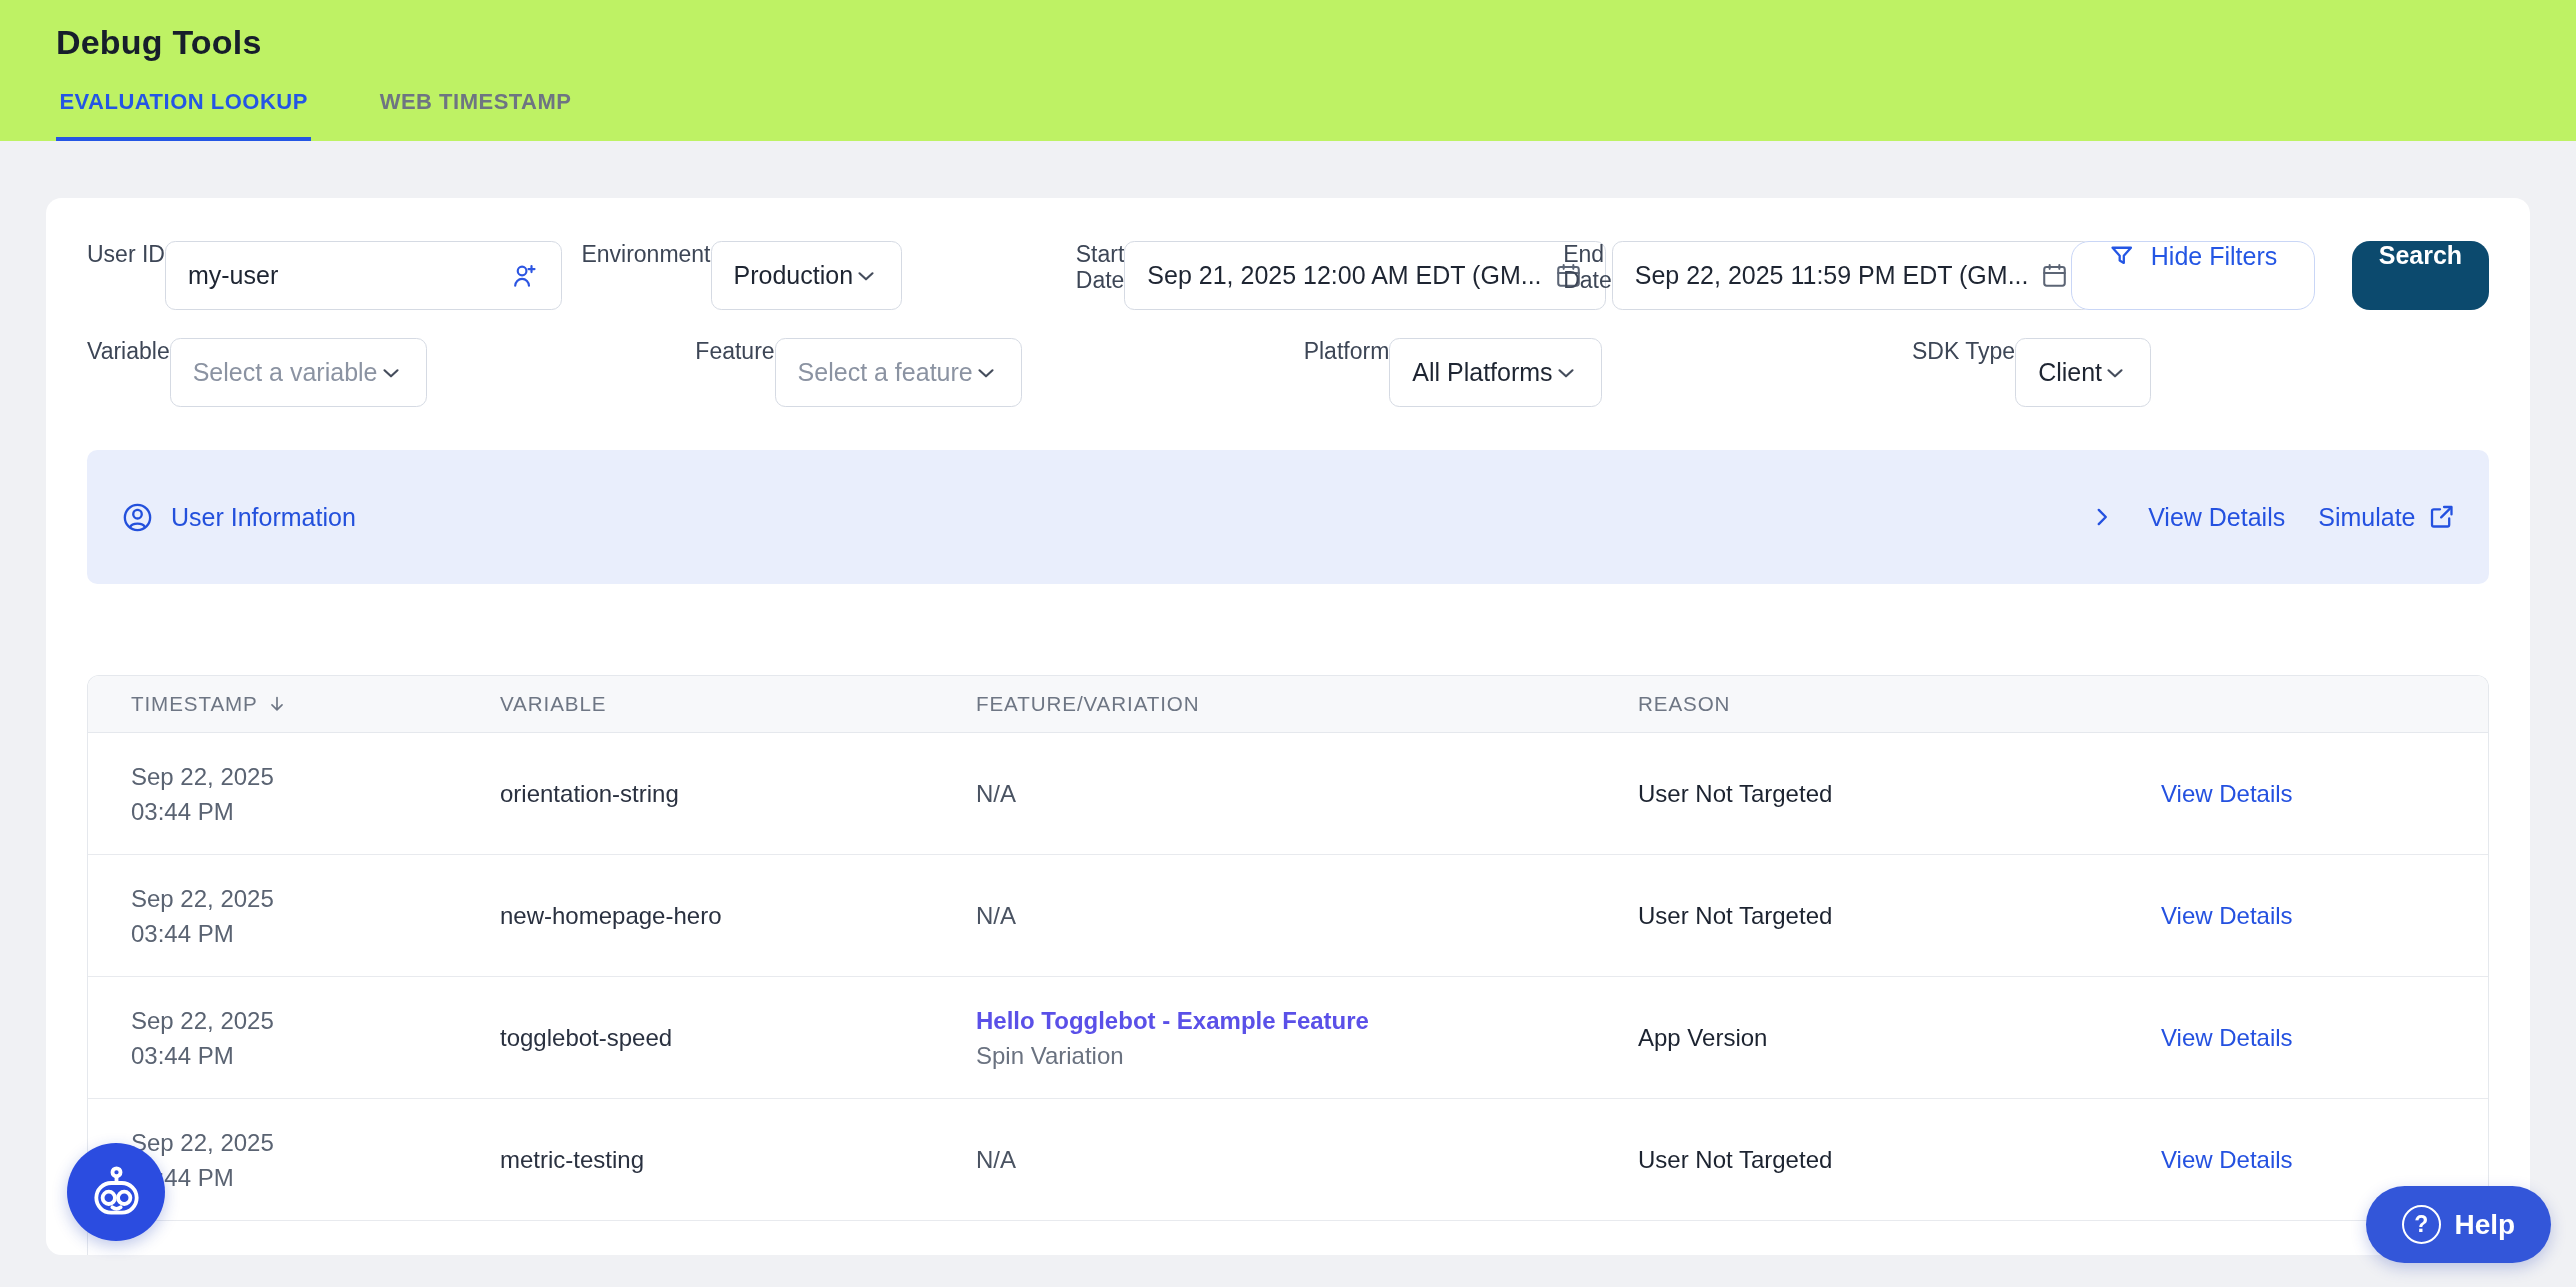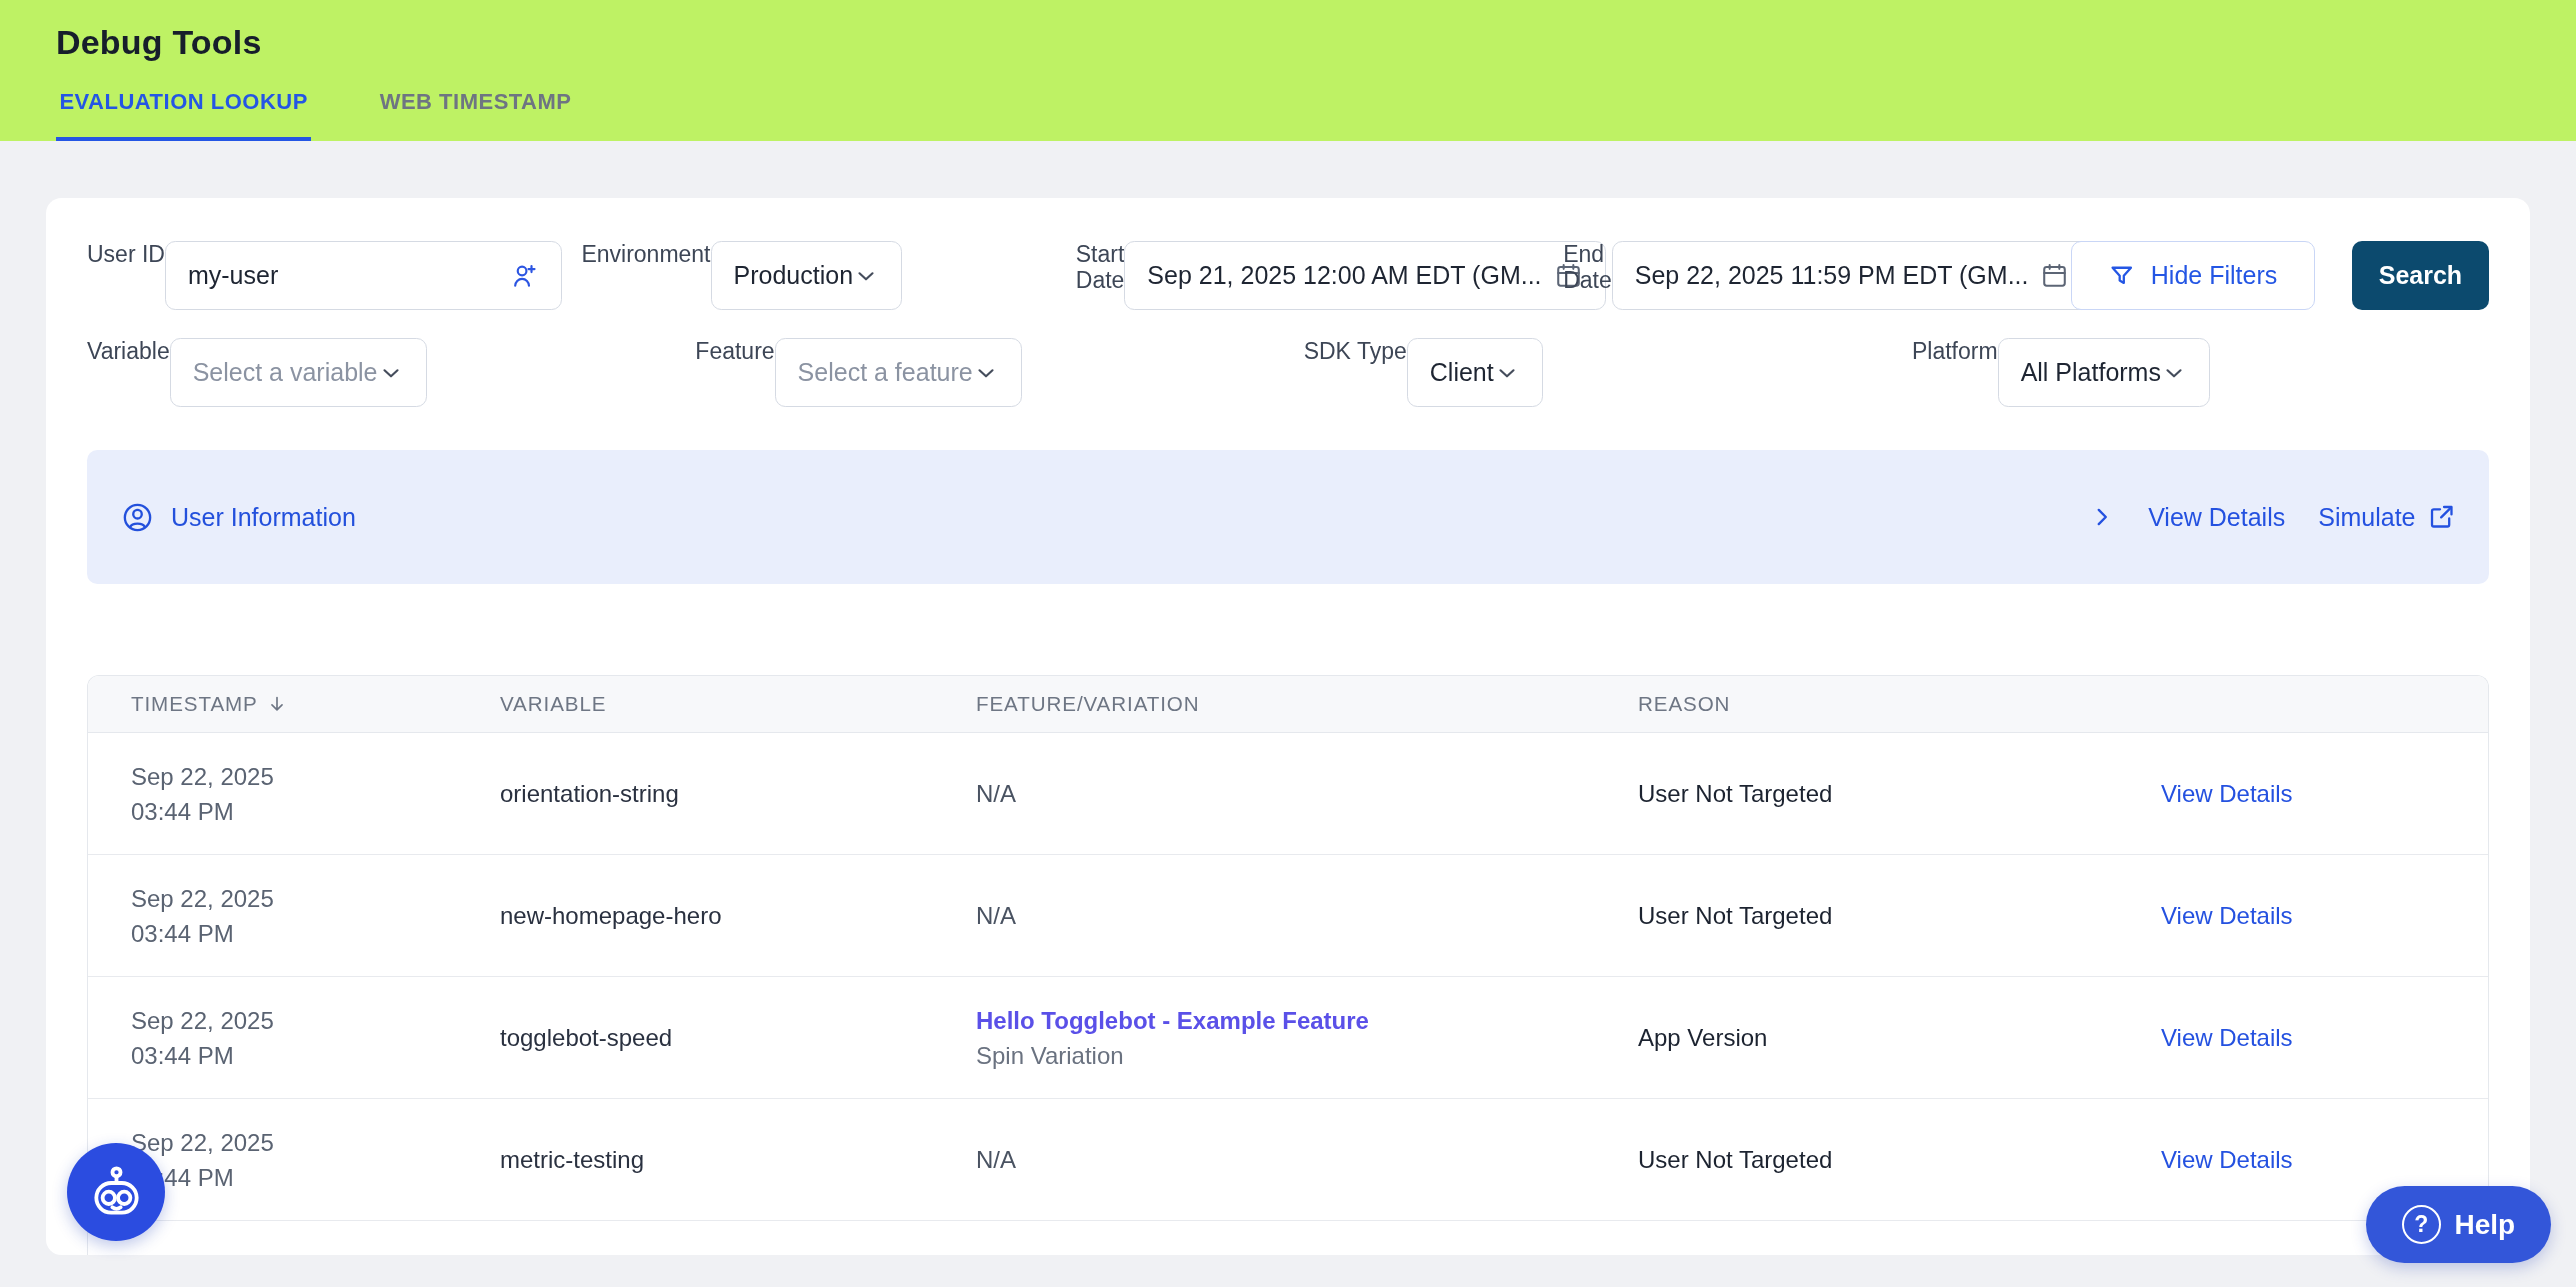--- a/index.html
+++ b/index.html
@@ -29,21 +29,21 @@
   .control {
     height:69px; border:1.7px solid #d5dae3; border-radius:10.3px; background:#fff;
     display:flex; align-items:center; justify-content:space-between;
     padding:0 22px; font-size:25px; color:#1e2532; cursor:pointer;
   }
   .control input { border:none; outline:none; font:inherit; color:inherit; width:100%; background:transparent; }
   .w556 { width:477px; } .w548 { width:470px; } .w672 { width:577px; }
   .placeholder { color:#8b93a2; }
   .truncate { white-space:nowrap; overflow:hidden; }
 
-  .btn { height:69px; border-radius:10px; display:flex; align-items:center; justify-content:center; font-size:25px; cursor:pointer;margin-left:20px; }
+  .btn { height:69px; border-radius:18px; display:flex; align-items:flex-start; justify-content:center; font-size:25px; cursor:pointer;margin-left:20px; }
   .btn-outline { width:244px; border:1.7px solid #c9d6f6; background:#fff; color:#2456e4; font-weight:500; gap:15.4px; }
   .btn-primary { width:137px; background:#0c4a6e; color:#fff; font-weight:600; border:none; }
 
   
   .info-bar {
     margin-top:43px; height:134px; background:#e9eefc; border-radius:10.3px;
     display:flex; align-items:center; justify-content:space-between; padding:0 34px;
   }
   .info-left { display:flex; align-items:center; gap:17px; }
   .info-title { font-size:25px; font-weight:500; color:#2350dc; }
@@ -180,35 +180,35 @@
         <span class="placeholder">Select a feature</span>
         <span>
           <svg width="26" height="26" viewBox="0 0 24 24" fill="none" stroke="#454d5c" stroke-width="2" stroke-linecap="round" stroke-linejoin="round">
               <path d="M6 9.5l6 5.5 6-5.5"></path>
             </svg>
         </span>
       </div>
     </div>
 
     <div class="field w672">
+      <div class="field-label">Platform</div>
+      <div class="control">
+        <span>All Platforms</span>
+        <span>
+          <svg width="26" height="26" viewBox="0 0 24 24" fill="none" stroke="#454d5c" stroke-width="2" stroke-linecap="round" stroke-linejoin="round">
+              <path d="M6 9.5l6 5.5 6-5.5"></path>
+            </svg>
+        </span>
+      </div>
+    </div>
+
+    <div class="field w672">
       <div class="field-label">SDK Type</div>
       <div class="control">
         <span>Client</span>
-        <span>
-          <svg width="26" height="26" viewBox="0 0 24 24" fill="none" stroke="#454d5c" stroke-width="2" stroke-linecap="round" stroke-linejoin="round">
-              <path d="M6 9.5l6 5.5 6-5.5"></path>
-            </svg>
-        </span>
-      </div>
-    </div>
-
-    <div class="field w672">
-      <div class="field-label">Platform</div>
-      <div class="control">
-        <span>All Platforms</span>
         <span>
           <svg width="26" height="26" viewBox="0 0 24 24" fill="none" stroke="#454d5c" stroke-width="2" stroke-linecap="round" stroke-linejoin="round">
               <path d="M6 9.5l6 5.5 6-5.5"></path>
             </svg>
         </span>
       </div>
     </div>
   </div>
 
   <div class="info-bar">

